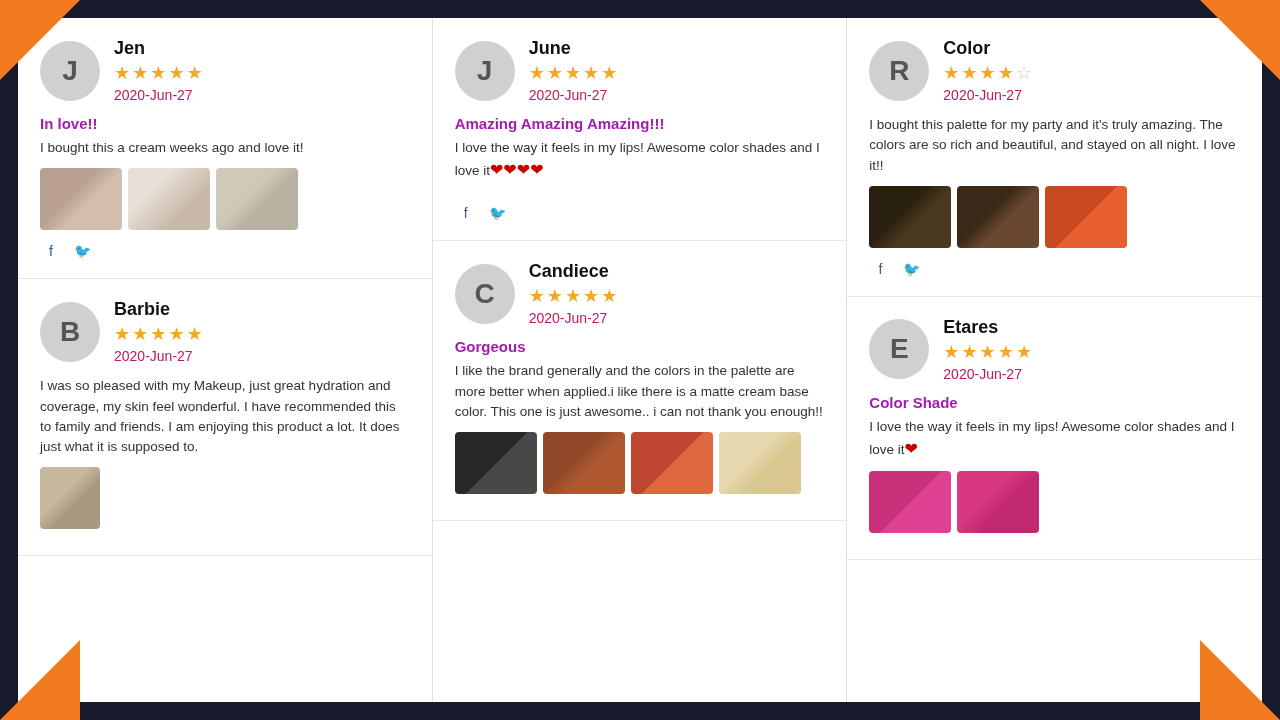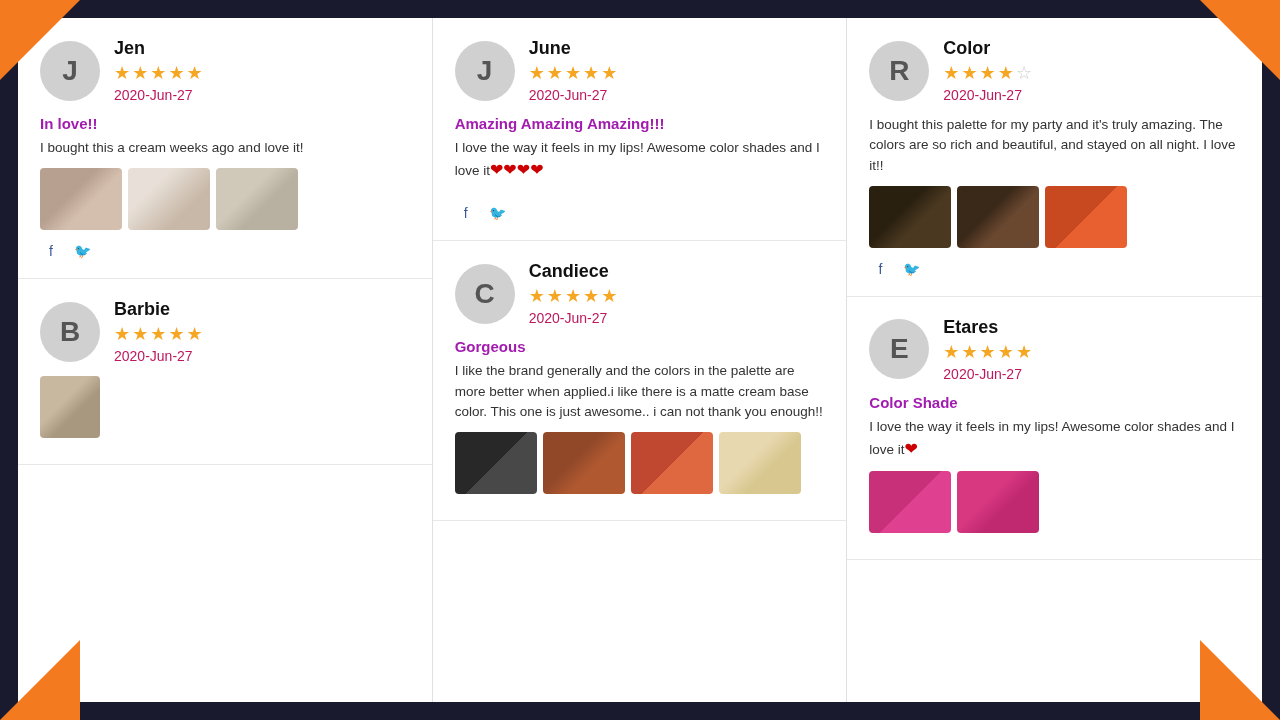--- a/index.html
+++ b/index.html
@@ -220,20 +220,21 @@
           <div class="stars">
             <span class="star">★</span>
             <span class="star">★</span>
             <span class="star">★</span>
             <span class="star">★</span>
             <span class="star">★</span>
           </div>
           <span class="review-date">2020-Jun-27</span>
         </div>
       </div>
+      <div class="review-text">I was so pleased with my Makeup, just great hydration and coverage, my skin feel wonderful. I have recommended this to family and friends. I am enjoying this product a lot. It does just what it is supposed to.</div>
       <div class="review-images">
         <div class="review-img-placeholder img-partial" style="width:60px;"></div>
       </div>
     </div>
   </div>
 
   <div class="column">
 
     <div class="review-card">
       <div class="reviewer-header">

